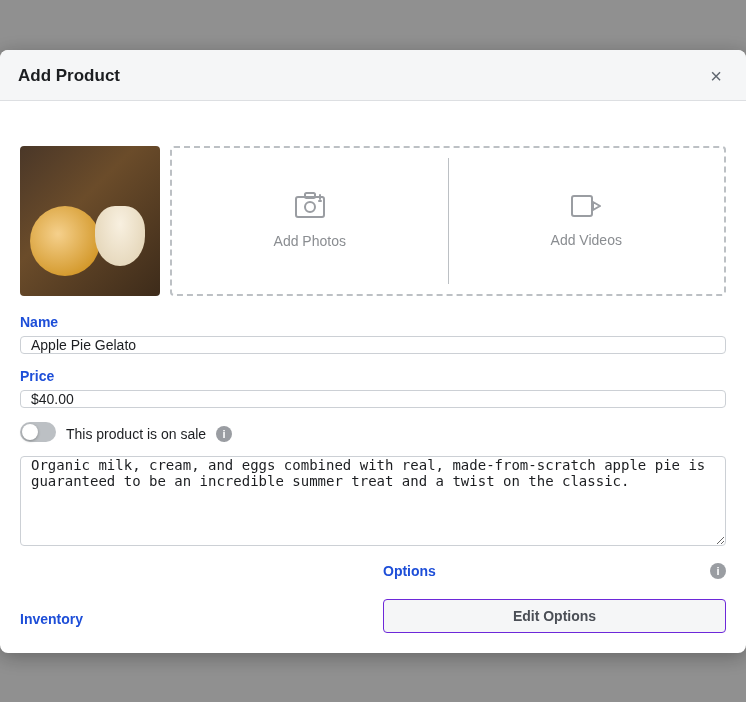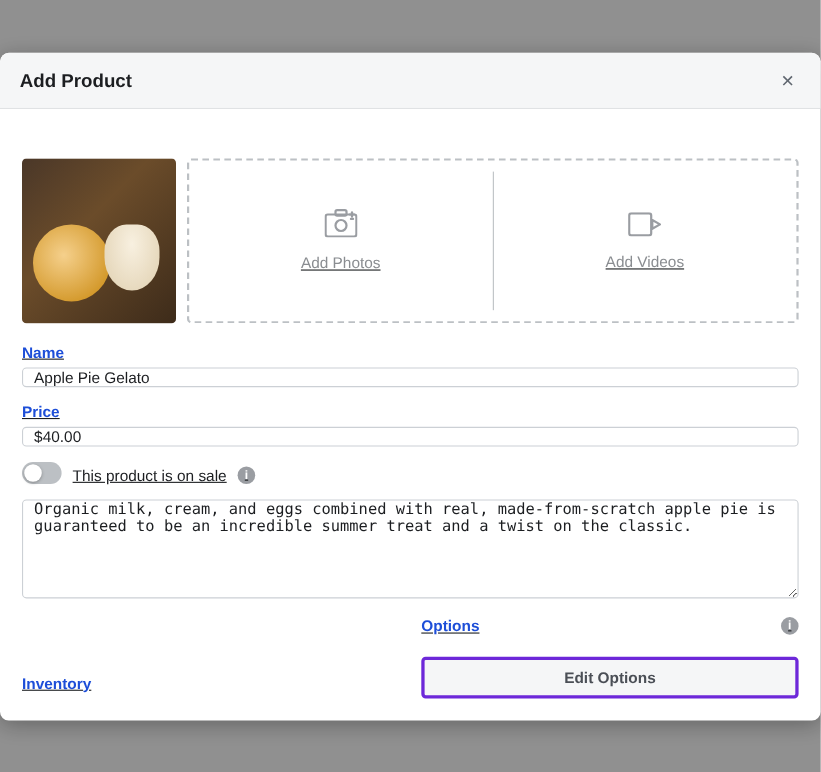--- a/index.html
+++ b/index.html
@@ -59,21 +59,20 @@
       color: #606770;
       font-size: 20px;
       line-height: 1;
       padding: 2px 6px;
     }
 
     .modal-body {
       padding: 16px 20px 20px 20px;
       overflow-y: auto;
       flex: 1;
-      text-decoration: underline;
     }
 
     
     .media-section {
       display: flex;
       gap: 0;
       margin-bottom: 18px;
     }
 
     .product-image {
@@ -251,21 +250,21 @@
       align-items: center;
       gap: 6px;
       margin-bottom: 20px;
       justify-content: space-between;
     }
 
     .edit-options-btn {
       width: 100%;
       padding: 8px 14px;
       background: #f5f6f7;
-      border: 3px solid #6d28d9;
+      border: 1px solid #6d28d9;
       border-radius: 4px;
       font-size: 14px;
       font-weight: 600;
       color: #4b4f56;
       cursor: pointer;
     }
   </style>
 </head>
 <body>
 

